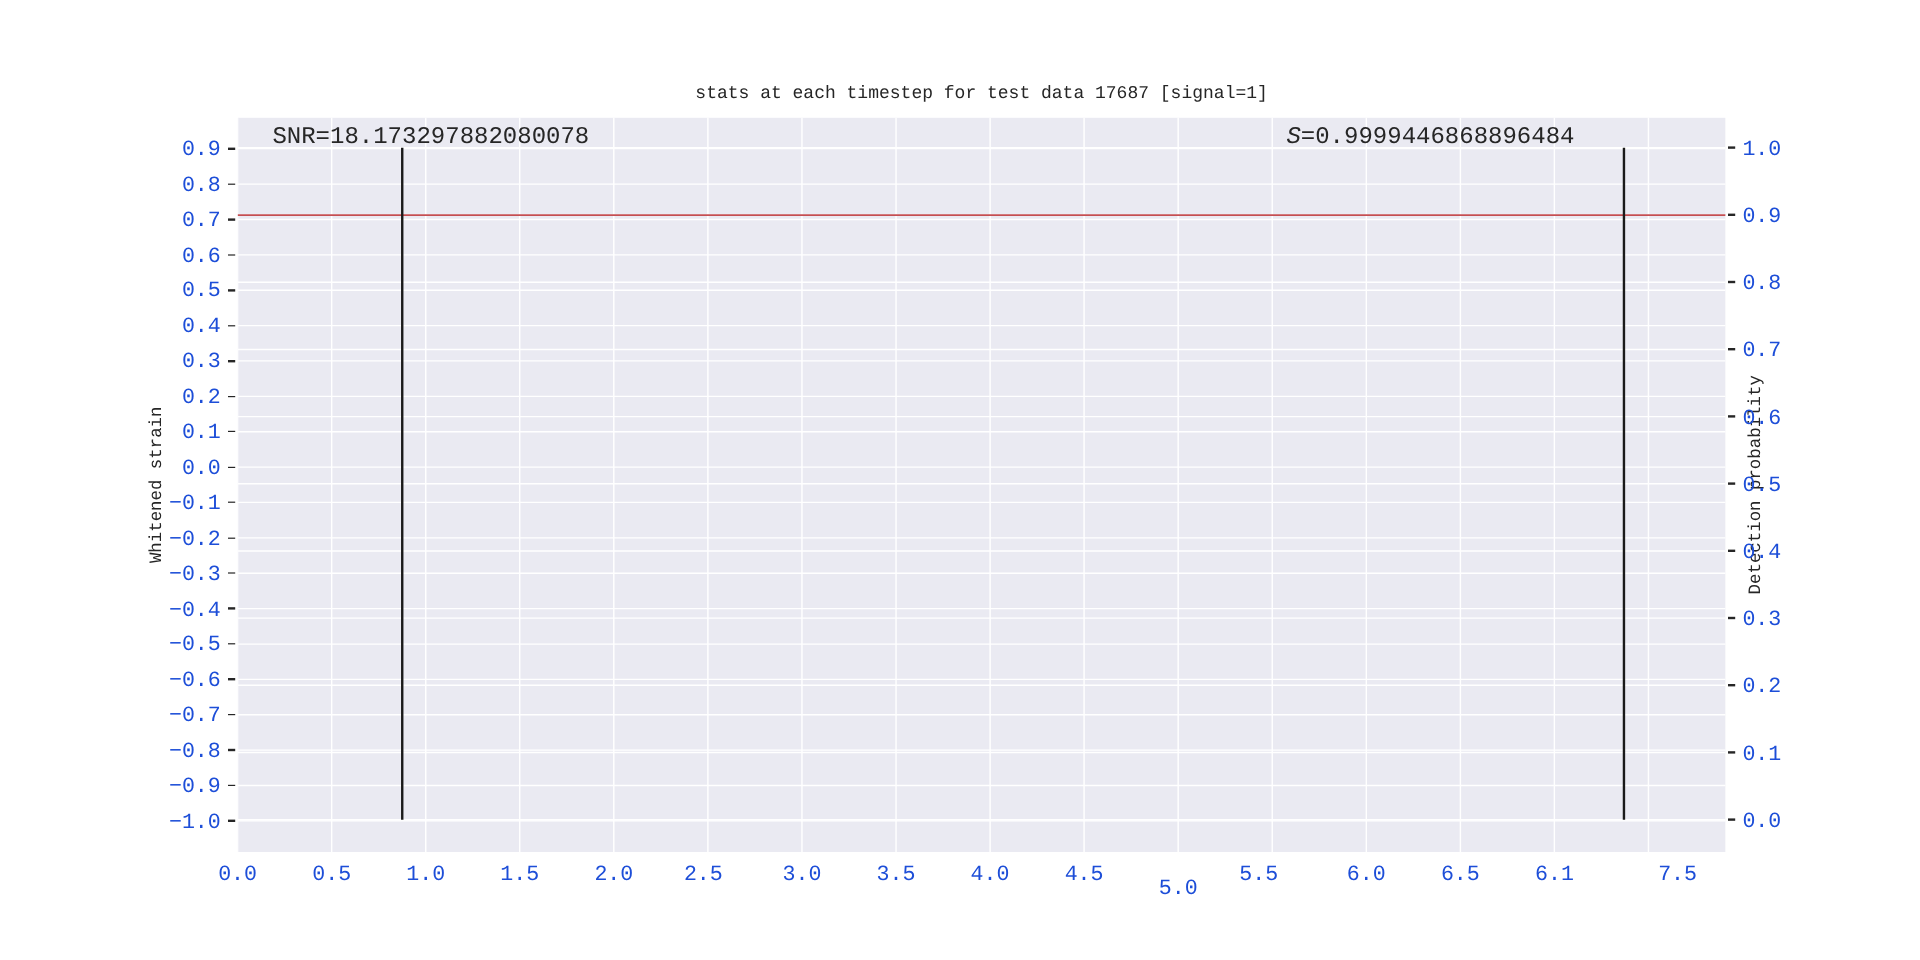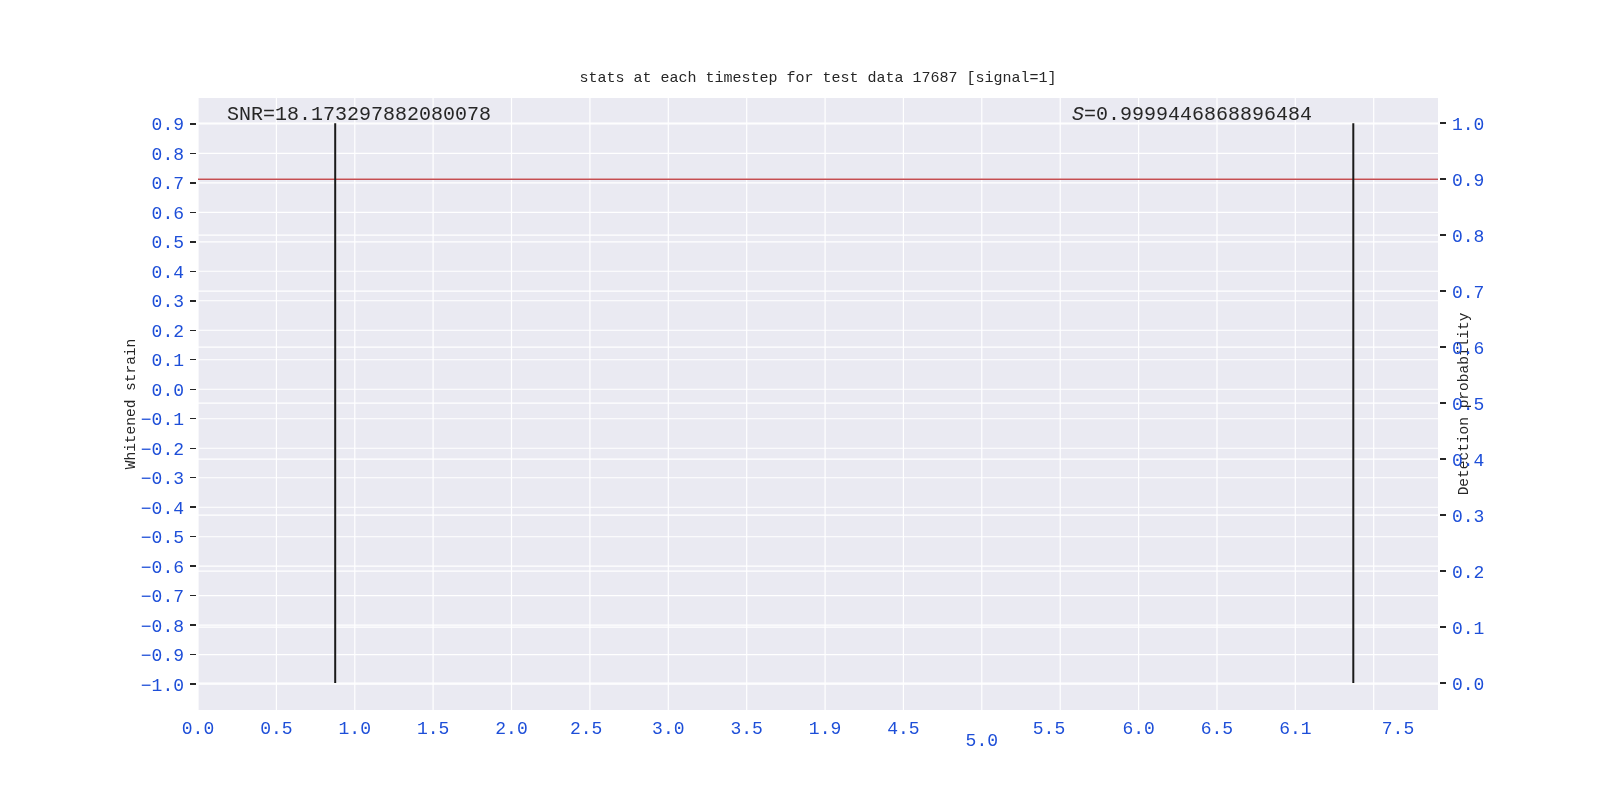--- a/index.html
+++ b/index.html
@@ -165,21 +165,21 @@
     <div class="tick-label" style="left: 1452px; top: 674.624px; width: 40px; text-align: left;">0.0</div>
     <div class="tick-mark" style="left: 1440px; top: 682.424px; width: 6px; height: 1.4px;"></div>
     <div class="tick-label" style="left: 178px; top: 719px; width: 40px; text-align: center;">0.0</div>
     <div class="tick-label" style="left: 256.382px; top: 719px; width: 40px; text-align: center;">0.5</div>
     <div class="tick-label" style="left: 334.764px; top: 719px; width: 40px; text-align: center;">1.0</div>
     <div class="tick-label" style="left: 413.145px; top: 719px; width: 40px; text-align: center;">1.5</div>
     <div class="tick-label" style="left: 491.527px; top: 719px; width: 40px; text-align: center;">2.0</div>
     <div class="tick-label" style="left: 569.909px; top: 719px; width: 40px; text-align: left;">2.5</div>
     <div class="tick-label" style="left: 648.291px; top: 719px; width: 40px; text-align: center;">3.0</div>
     <div class="tick-label" style="left: 726.673px; top: 719px; width: 40px; text-align: center;">3.5</div>
-    <div class="tick-label" style="left: 805.054px; top: 719px; width: 40px; text-align: center;">1.9</div>
+    <div class="tick-label" style="left: 805.054px; top: 719px; width: 40px; text-align: center;">4.0</div>
     <div class="tick-label" style="left: 883.436px; top: 719px; width: 40px; text-align: center;">4.5</div>
     <div class="tick-label" style="left: 961.818px; top: 719px; width: 40px; text-align: center; margin-top: 12px;">5.0</div>
     <div class="tick-label" style="left: 1029px; top: 719px; width: 40px; text-align: center;">5.5</div>
     <div class="tick-label" style="left: 1118.58px; top: 719px; width: 40px; text-align: center;">6.0</div>
     <div class="tick-label" style="left: 1196.96px; top: 719px; width: 40px; text-align: center;">6.5</div>
     <div class="tick-label" style="left: 1275.35px; top: 719px; width: 40px; text-align: center;">6.1</div>
     <div class="tick-label" style="left: 1378px; top: 719px; width: 40px; text-align: center;">7.5</div>
   </div>
 
 </body></html>

